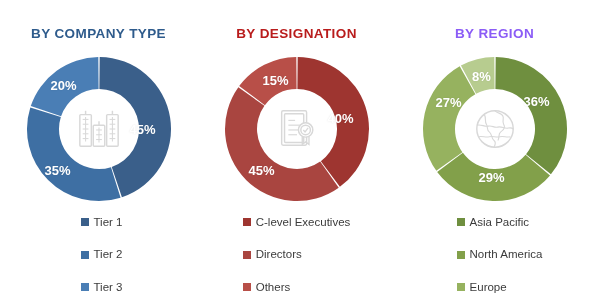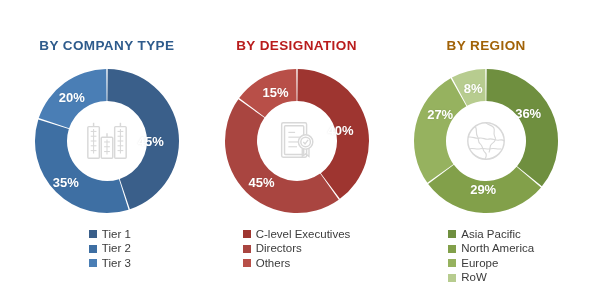--- a/index.html
+++ b/index.html
@@ -16,21 +16,21 @@
     position: relative;
   }
   .board {
     width: 593px;
     height: 294px;
     display: flex;
     flex-direction: row;
     align-items: flex-start;
     justify-content: space-between;
     box-sizing: border-box;
-    padding: 12px;
+    padding: 0;
   }
   .panel {
     width: 197px;
     height: 294px;
     position: relative;
     display: flex;
     flex-direction: column;
     align-items: center;
     box-sizing: border-box;
   }
@@ -81,21 +81,21 @@
     line-height: 1;
     transform: translate(-50%, -50%);
     white-space: nowrap;
     text-shadow: 0 0 2px rgba(0,0,0,0.10);
   }
   .legend {
     margin-top: 11px;
     display: flex;
     flex-direction: column;
     align-items: flex-start;
-    gap: 1px;
+    gap: 19px;
   }
   .legend-row {
     display: flex;
     flex-direction: row;
     align-items: center;
     gap: 5px;
     line-height: 1.18;
   }
   .legend-swatch {
     width: 8px;
@@ -220,21 +220,21 @@
         <span class="legend-label">Directors</span>
       </div>
       <div class="legend-row">
         <span class="legend-swatch" style="background:#B84F48"></span>
         <span class="legend-label">Others</span>
       </div>
     </div>
   </div>
 
   <div class="panel panel-3">
-    <div class="panel-title" style="color: #a16207;">BY REGION</div>
+    <div class="panel-title" style="color: #8b5cf6;">BY REGION</div>
 
     <div class="donut-wrap">
       <svg class="donut-svg" viewBox="0 0 152 152">
         <g>
           <path d="M 76.69 4.00 A 72 72 0 0 1 131.91 121.36 L 107.06 101.20 A 40 40 0 0 0 76.38 36.00 Z" fill="#6F8F3F"></path>
           <path d="M 131.03 122.42 A 72 72 0 0 1 18.16 118.88 L 43.87 99.82 A 40 40 0 0 0 106.57 101.79 Z" fill="#82A04A"></path>
           <path d="M 17.35 117.76 A 72 72 0 0 1 40.71 13.24 L 56.39 41.13 A 40 40 0 0 0 43.42 99.20 Z" fill="#96B25F"></path>
           <path d="M 41.92 12.58 A 72 72 0 0 1 75.31 4.00 L 75.62 36.00 A 40 40 0 0 0 57.07 40.76 Z" fill="#B7CC8F"></path>
         </g>
       </svg>

